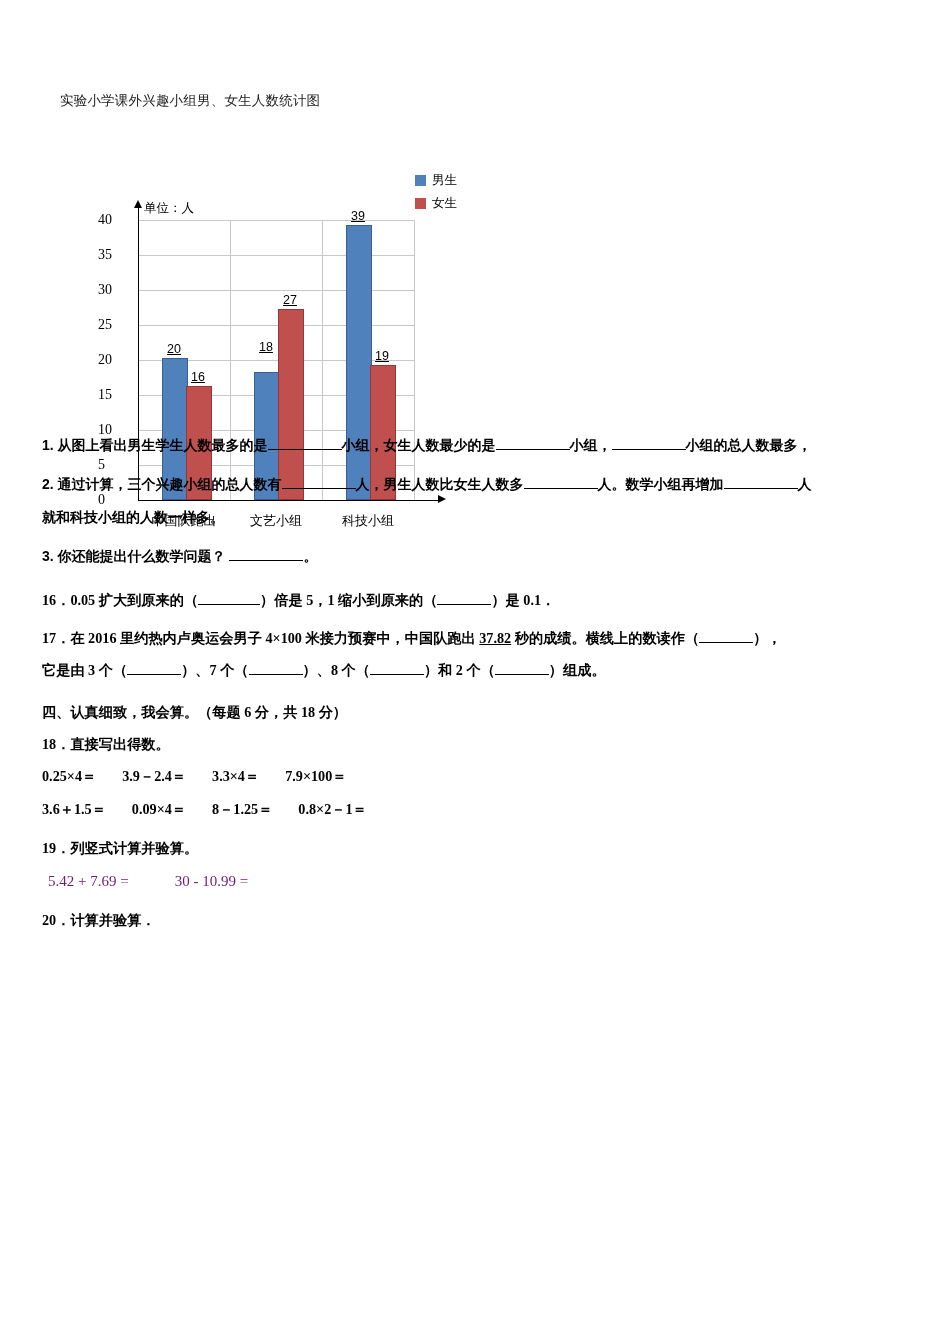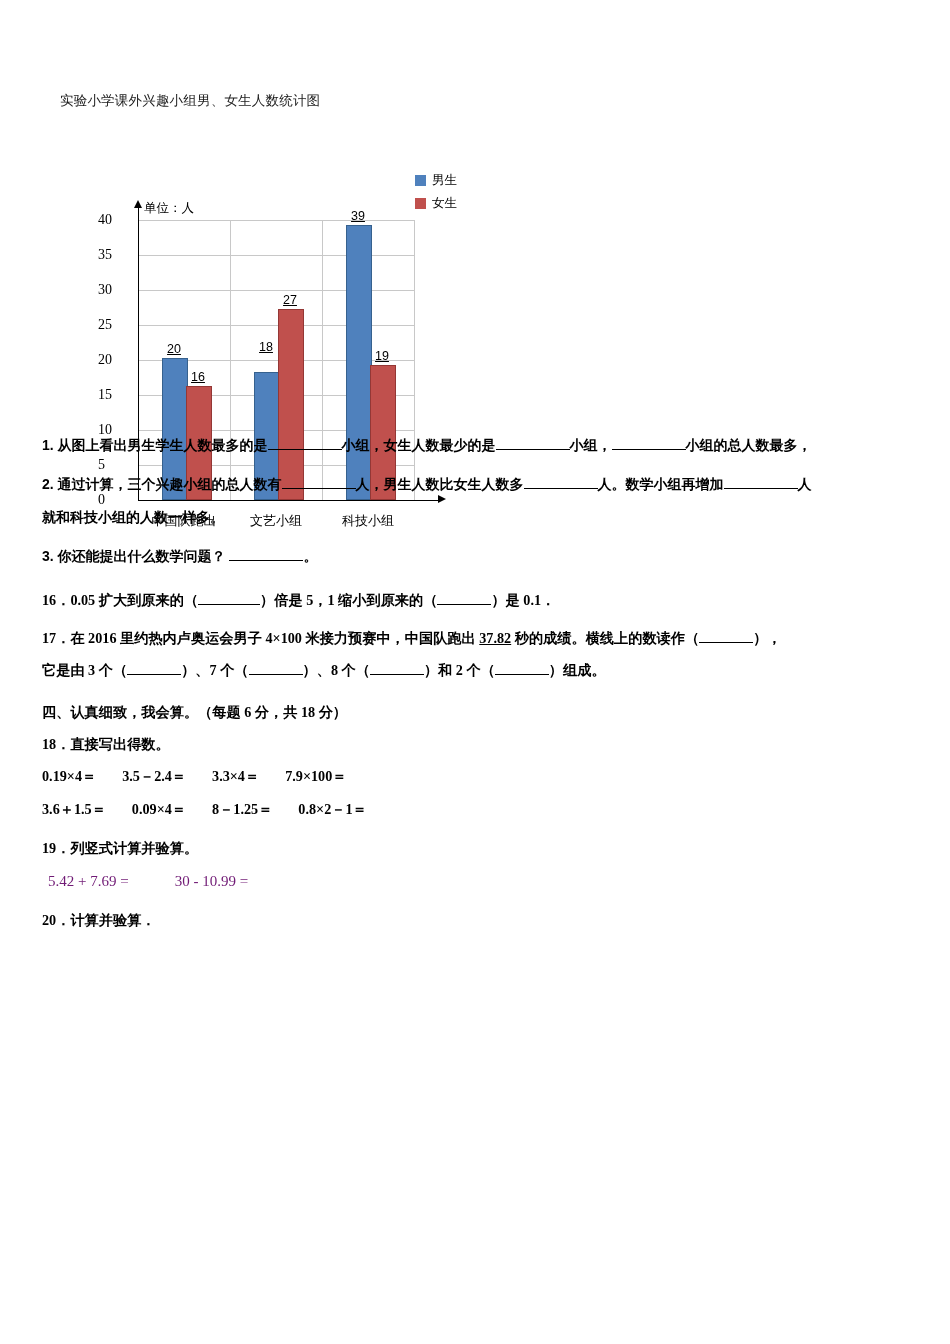--- a/index.html
+++ b/index.html
@@ -323,21 +323,21 @@
     <p class="q2">
       <span>它是由 3 个（</span><span class="blank-u" style="min-width:54px"></span><span>）、7 个（</span><span class="blank-u" style="min-width:54px"></span><span>）、8 个（</span><span class="blank-u" style="min-width:54px"></span><span>）和 2 个（</span><span class="blank-u" style="min-width:54px"></span><span>）组成。</span>
     </p>
 
     <div class="spacer-10"></div>
 
     <p class="q2">四、认真细致，我会算。（每题 6 分，共 18 分）</p>
     <p class="q2">18．直接写出得数。</p>
 
     <p class="calc-line">
-      <span>0.19×4＝</span><span class="gap-md"></span><span>3.5－2.4＝</span><span class="gap-md"></span><span>3.3×4＝</span><span class="gap-md"></span><span>7.9×100＝</span>
+      <span>0.25×4＝</span><span class="gap-md"></span><span>3.9－2.4＝</span><span class="gap-md"></span><span>3.3×4＝</span><span class="gap-md"></span><span>7.9×100＝</span>
     </p>
     <p class="calc-line">
       <span>3.6＋1.5＝</span><span class="gap-md"></span><span>0.09×4＝</span><span class="gap-md"></span><span>8－1.25＝</span><span class="gap-md"></span><span>0.8×2－1＝</span>
     </p>
 
     <div class="spacer-6"></div>
 
     <p class="q2">19．列竖式计算并验算。</p>
     <p class="eq-gray">
       <span>5.42 + 7.69 =</span><span class="gap-lg"></span><span>30 - 10.99 =</span>

